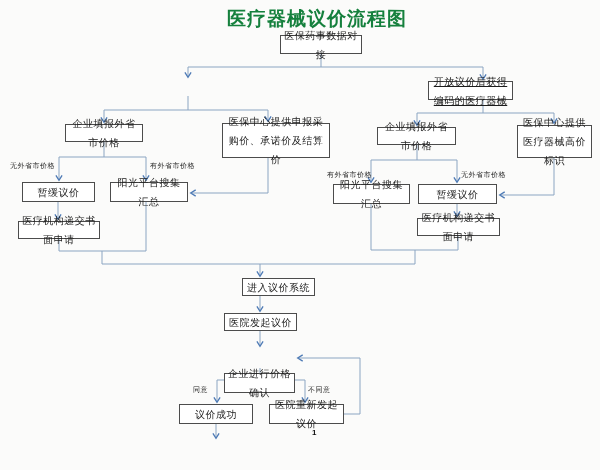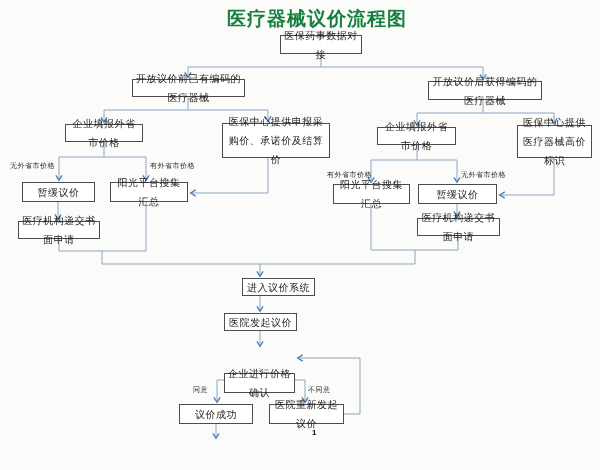--- a/index.html
+++ b/index.html
@@ -93,22 +93,21 @@
       <path d="M216,424 V438" marker-end="url(#arr)"></path>
 
       <path d="M344,414 H360 V358 H298" marker-end="url(#arr)"></path>
     </g>
   </svg>
 
   <div class="title">医疗器械议价流程图</div>
 
   <div class="box" style="left:280px;top:35px;width:82px;height:19px;">医保药事数据对接</div>
 
-  <div class="box" style="left:132px;top:79px;width:113px;height:18px;">开放议价前已有编码的医疗器械</div>
-  <div class="box" style="left:428px;top:81px;width:114px;height:19px;">开放议价后获得编码的医疗器械</div>
+  <div class="box" style="left:428px;top:81px;width:85px;height:19px;text-decoration:underline;">开放议价后获得编码的医疗器械</div>
 
   <div class="box" style="left:65px;top:124px;width:78px;height:18px;">企业填报外省市价格</div>
   <div class="box" style="left:222px;top:123px;width:108px;height:35px;font-family:Liberation Serif, serif;">医保中心提供申报采购价、承诺价及结算价</div>
 
   <div class="box" style="left:377px;top:127px;width:79px;height:18px;">企业填报外省市价格</div>
   <div class="box" style="left:517px;top:125px;width:75px;height:33px;">医保中心提供医疗器械高价标识</div>
 
   <div class="lbl" style="left:10px;top:161px;">无外省市价格</div>
   <div class="lbl" style="left:150px;top:161px;">有外省市价格</div>
   <div class="lbl" style="left:327px;top:170px;">有外省市价格</div>

